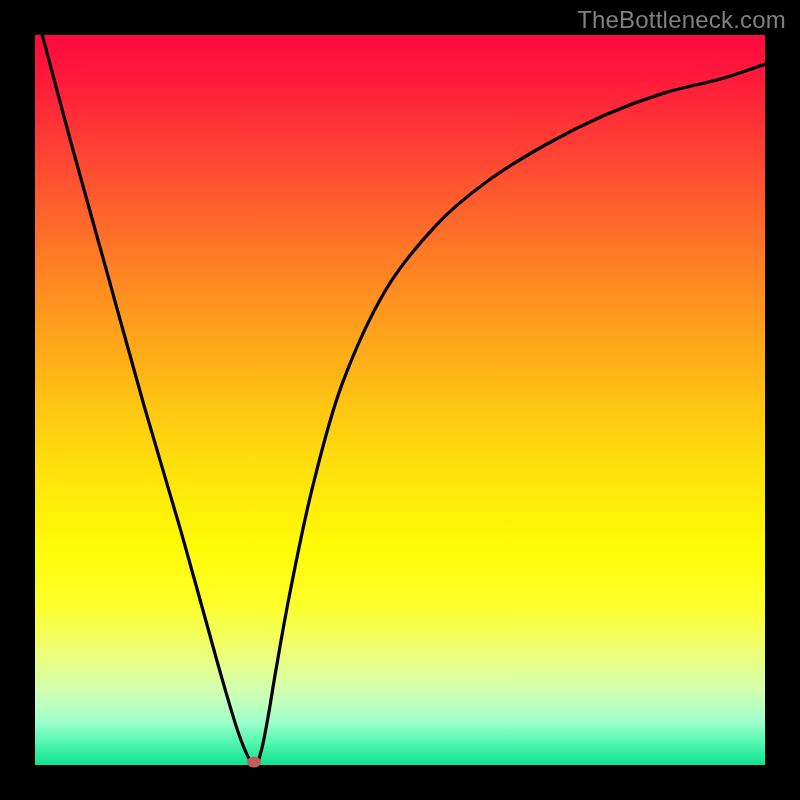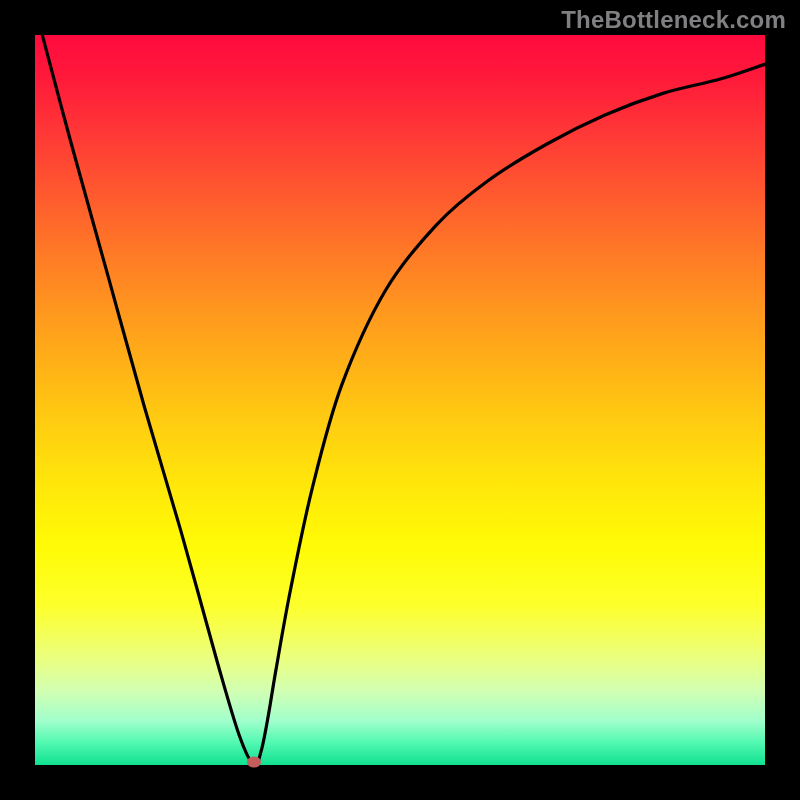--- a/index.html
+++ b/index.html
@@ -45,21 +45,21 @@
       #50f8b0 97%,
       #10e090 100%
     );
   }
   .watermark {
     position: absolute;
     top: 6px;
     right: 14px;
     color: #808083;
     font-size: 24px;
-    font-weight: 700;
+    font-weight: 400;
     letter-spacing: 0.2px;
     user-select: none;
   }
   svg.curve {
     position: absolute;
     left: 0;
     top: 0;
   }
   .marker {
     position: absolute;

